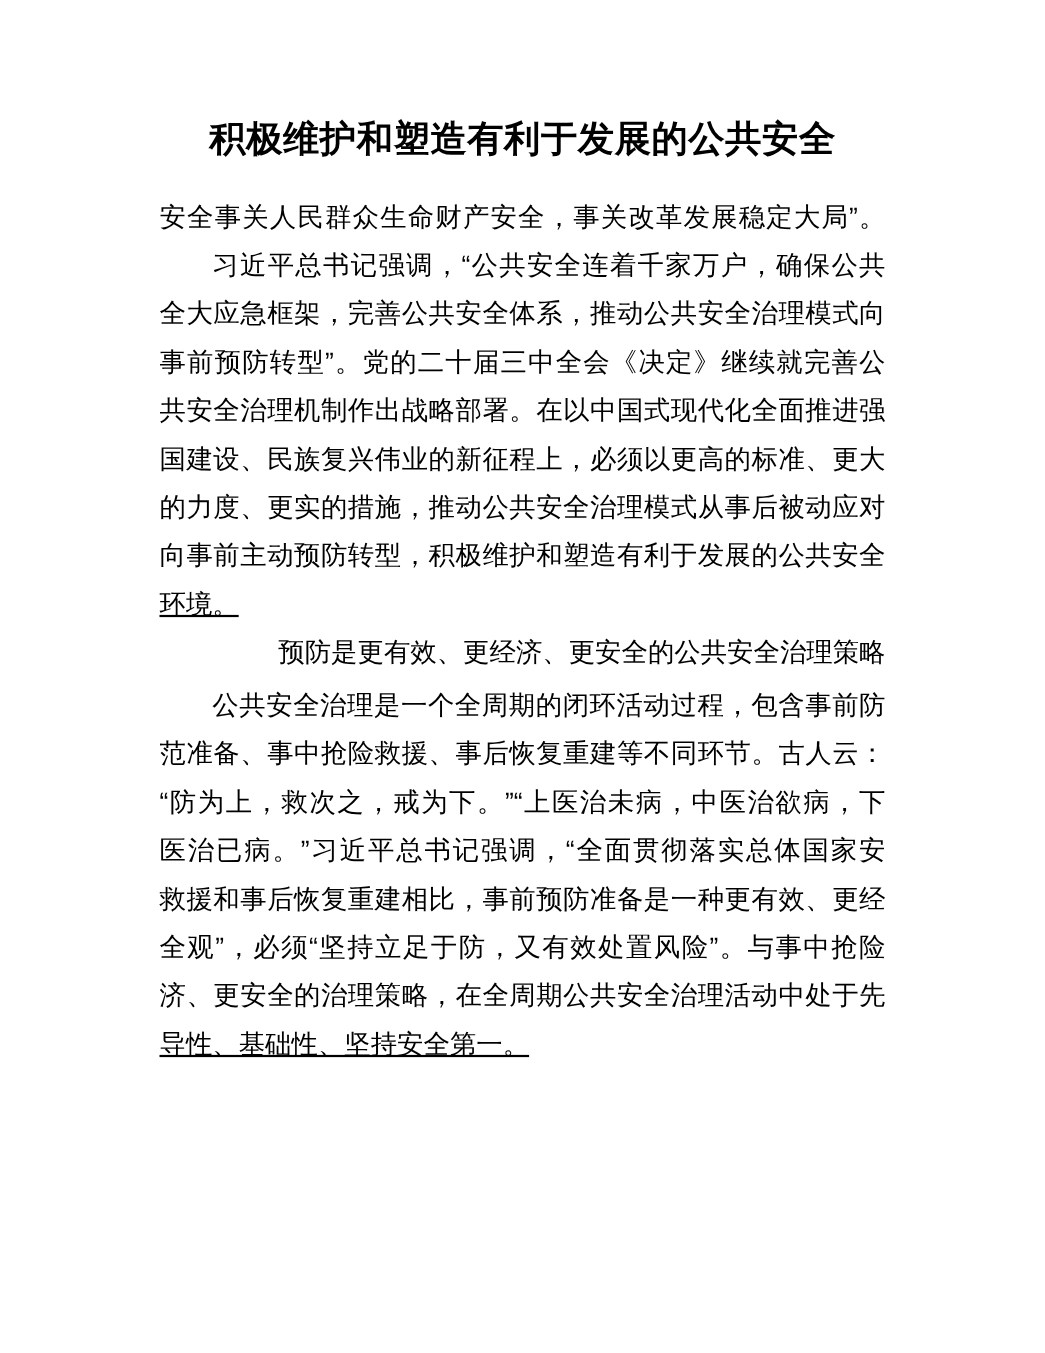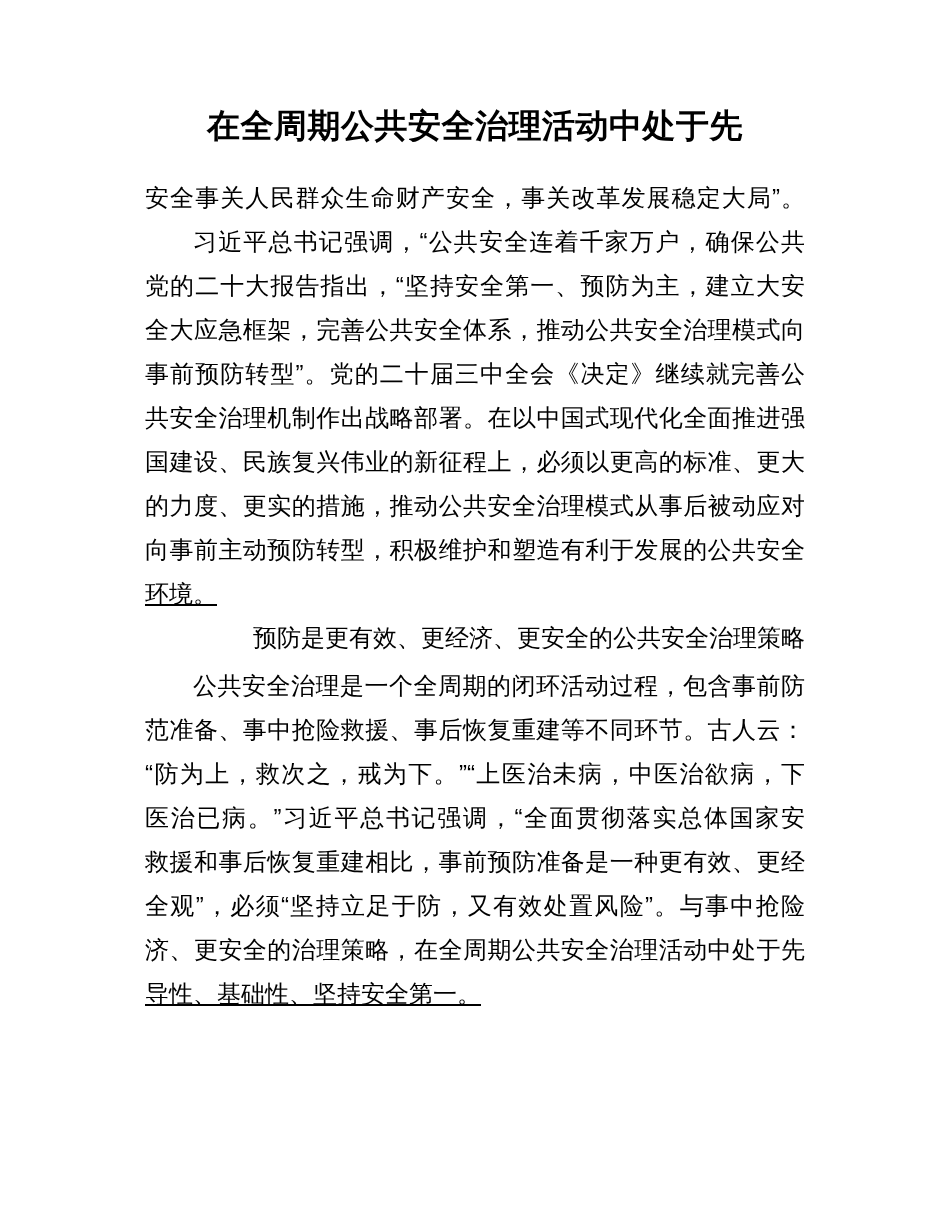--- a/index.html
+++ b/index.html
@@ -57,26 +57,25 @@
     height: 44px;
     text-align: right;
     color: #000000;
   }
 </style>
 </head>
 <body>
 
 <div class="page">
 
-  <h1 class="doc-title">在全周期公共安全治理活动中处于先</h1>
+  <h1 class="doc-title">积极维护和塑造有利于发展的公共安全</h1>
 
   <div class="para first">
     <div class="line">安全事关人民群众生命财产安全，事关改革发展稳定大局”。</div>
     <div class="line indent">习近平总书记强调，“公共安全连着千家万户，确保公共</div>
-    <div class="line">党的二十大报告指出，“坚持安全第一、预防为主，建立大安</div>
     <div class="line">全大应急框架，完善公共安全体系，推动公共安全治理模式向</div>
     <div class="line">事前预防转型”。党的二十届三中全会《决定》继续就完善公</div>
     <div class="line">共安全治理机制作出战略部署。在以中国式现代化全面推进强</div>
     <div class="line">国建设、民族复兴伟业的新征程上，必须以更高的标准、更大</div>
     <div class="line">的力度、更实的措施，推动公共安全治理模式从事后被动应对</div>
     <div class="line">向事前主动预防转型，积极维护和塑造有利于发展的公共安全</div>
     <div class="line short">环境。</div>
   </div>
 
   <h2 class="subheading">预防是更有效、更经济、更安全的公共安全治理策略</h2>

